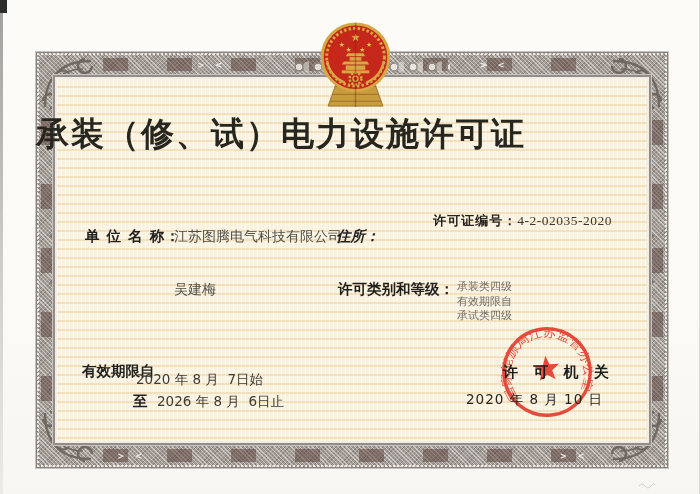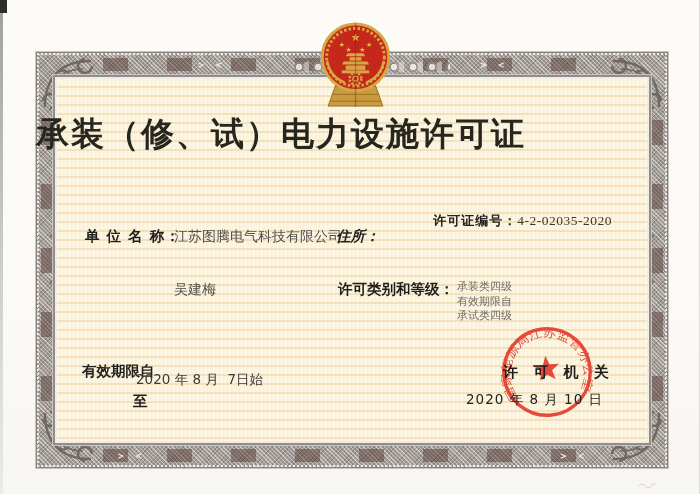--- a/index.html
+++ b/index.html
@@ -198,20 +198,21 @@
   <span class="abs lbl-b" style="left:338px;top:280px;">许可类别和等级：</span>
   <div class="classes">
     <div>承装类四级</div>
     <div>有效期限自</div>
     <div>承试类四级</div>
   </div>
 
   <span class="abs lbl-b" style="left:82px;top:362px;">有效期限自</span>
   <span class="abs val" style="left:136px;top:371px;font-size:13.5px;color:#3c3a34;">2020 年 8 月  7日始</span>
   <span class="abs lbl-b" style="left:133px;top:392px;">至</span>
+  <span class="abs val" style="left:157px;top:393px;font-size:13.5px;color:#3c3a34;">2026 年 8 月  6日止</span>
 
   <svg class="seal" viewBox="0 0 100 100">
     <circle cx="50" cy="50" r="45" fill="none" stroke="#e23e2f" stroke-width="3.5"></circle>
     <defs>
       <path id="sealArc" d="M 17 73 A 39 39 0 1 1 83 73" fill="none"></path>
     </defs>
     <text fill="#e23e2f" font-size="12" font-family="DejaVu Sans, sans-serif">
       <textPath href="#sealArc" startOffset="0" textLength="165" lengthAdjust="spacingAndGlyphs">国家能源局江苏监管办公室</textPath>
     </text>
     <path d="M50 33 L53.41 42.31 L63.31 42.67 L55.52 48.79 L58.23 58.33 L50 52.8 L41.77 58.33 L44.48 48.79 L36.69 42.67 L46.59 42.31 Z" fill="#e23e2f"></path>

